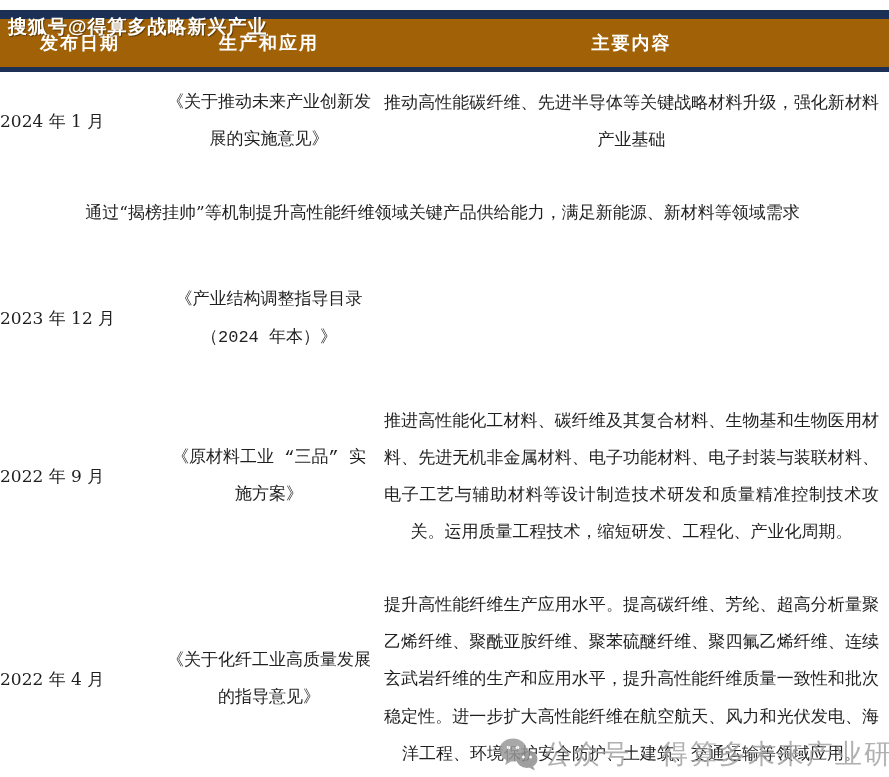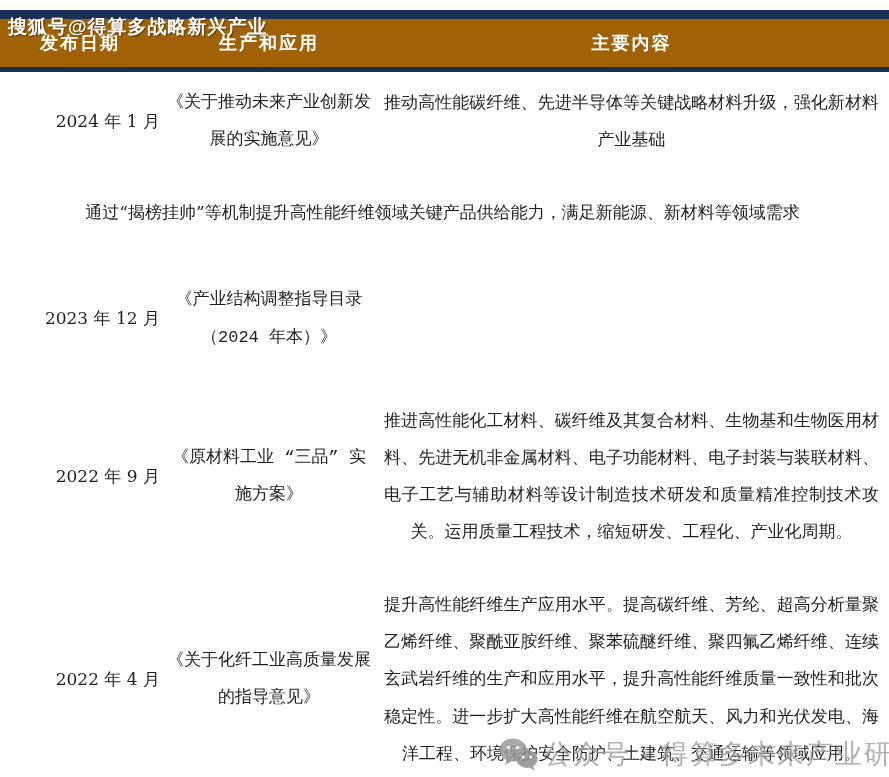--- a/index.html
+++ b/index.html
@@ -25,21 +25,21 @@
     border-bottom:5px solid #1c2f55;
   }
   .thead .hcell{
     color:#ffffff;
     font-weight:bold;
     font-size:18px;
     text-align:center;
     letter-spacing:2px;
   }
   
-  .c1{width:160px;flex:0 0 160px;text-align:right;}
+  .c1{width:160px;flex:0 0 160px;text-align:left;}
   .c2{width:218px;flex:0 0 218px;text-align:center;padding:0 4px;box-sizing:border-box;}
   .c3{flex:1 1 auto;padding:0 10px 0 6px;box-sizing:border-box;}
   
   .trow{
     display:flex;
     align-items:center;
     color:#1f1f1f;
     font-size:17px;
   }
   .trow .date{white-space:nowrap;}

